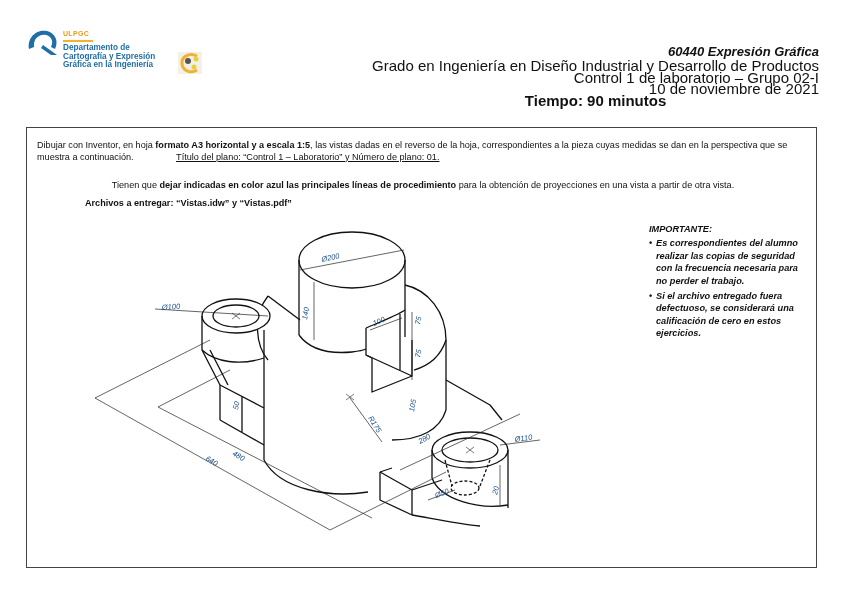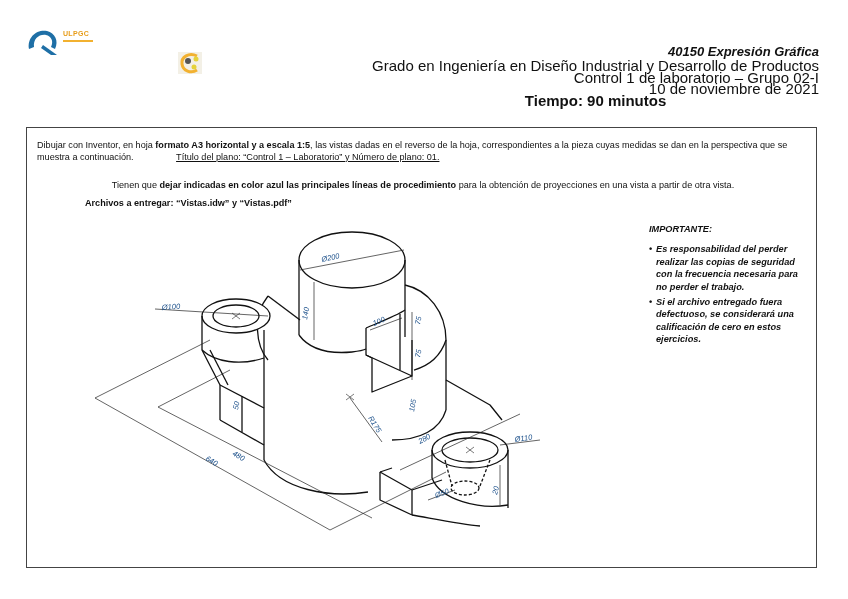--- a/index.html
+++ b/index.html
@@ -23,48 +23,53 @@
          border: 1px solid #444; box-sizing: border-box; }
   .para { position: absolute; left: 10px; width: 772px; font-size: 9.1px; line-height: 11.5px; }
   .p1 { top: 12px; }
   .p2 { top: 52px; text-align: center; }
   .p3 { top: 70px; margin-left: 48px; }
   .u { text-decoration: underline; margin-left: 40px; }
   b { font-weight: bold; }
 
   .important { position: absolute; left: 622px; top: 95px; width: 160px;
                font-size: 9.2px; font-style: italic; font-weight: bold; line-height: 12.4px; }
-  .imp-title { margin-bottom: 8px; }
+  .imp-title { margin-bottom: 2px; }
   .imp-item { position: relative; padding-left: 7px; margin-bottom: 3px; }
   .imp-item .dot { position: absolute; left: 0; top: 0; font-style: normal; }
 
   .drawing { position: absolute; left: 60px; top: 215px; width: 510px; height: 330px; }
   .dim { font-family: "Liberation Sans", sans-serif; font-size: 7.5px; font-style: italic; fill: #1a4f8a; }
 </style>
 </head>
 <body>
 
 <div class="logo-block">
   <svg class="logo-mark" viewBox="0 0 36 30">
     <path d="M4 22 C2 10 12 2 22 4 C30 6 34 14 30 22 L26 20 C29 14 26 9 21 8 C14 7 8 12 9 20 Z" fill="#1e6fa6"></path>
     <path d="M18 18 L32 28 L26 28 L16 21 Z" fill="#1e6fa6"></path>
   </svg>
   <span class="ulpgc">ULPGC</span>
   <div class="ulpgc-bar"></div>
+  <div class="dept">
+    <div>Departamento de</div>
+    <div>Cartografía y Expresión</div>
+    <div>Gráfica en la Ingeniería</div>
+  </div>
   <svg class="dept-logo" viewBox="0 0 26 24">
     <rect x="1" y="1" width="24" height="22" fill="#f3f0e6"></rect>
     <path d="M20 5 C12 1 4 6 5 13 C6 20 14 23 20 19" fill="none" stroke="#f2b130" stroke-width="3"></path>
     <circle cx="11" cy="10" r="3" fill="#555"></circle>
     <circle cx="19" cy="8" r="2.5" fill="#e5d23a"></circle>
     <circle cx="17" cy="16" r="2.5" fill="#e5d23a"></circle>
   </svg>
 </div>
 
 <div class="header-right">
-  <div class="course-title">40150 Expresión Gráfica</div>
+  <div class="course-title">60440 Expresión Gráfica</div>
   <div class="hdr-line">Grado en Ingeniería en Diseño Industrial y Desarrollo de Productos</div>
   <div class="hdr-line">Control 1 de laboratorio – Grupo 02-I</div>
   <div class="hdr-line">10 de noviembre de 2021</div>
   <div class="hdr-line hdr-bold">Tiempo: 90 minutos</div>
 </div>
 
 <div class="box">
   <div class="para p1">
     <span>Dibujar con Inventor, en hoja </span><b>formato A3 horizontal y a escala 1:5</b><span>, las vistas dadas en el reverso de la hoja, correspondientes a la pieza cuyas medidas se dan en la perspectiva que se muestra a continuación. </span><span class="u">Título del plano: “Control 1 – Laboratorio” y Número de plano: 01.</span>
   </div>
@@ -72,21 +77,21 @@
     <span>Tienen que </span><b>dejar indicadas en color azul las principales líneas de procedimiento</b><span> para la obtención de proyecciones en una vista a partir de otra vista.</span>
   </div>
   <div class="para p3">
     <b>Archivos a entregar: “Vistas.idw” y “Vistas.pdf”</b>
   </div>
 
   <div class="important">
     <div class="imp-title">IMPORTANTE:</div>
     <div class="imp-item">
       <span class="dot">•</span>
-      <span>Es responsabilidad del perder realizar las copias de seguridad con la frecuencia necesaria para no perder el trabajo.</span>
+      <span>Es correspondientes del alumno realizar las copias de seguridad con la frecuencia necesaria para no perder el trabajo.</span>
     </div>
     <div class="imp-item">
       <span class="dot">•</span>
       <span>Si el archivo entregado fuera defectuoso, se considerará una calificación de cero en estos ejercicios.</span>
     </div>
   </div>
 </div>
 
 <svg class="drawing" viewBox="60 215 510 330" width="510" height="330">
   <g fill="none" stroke="#111" stroke-width="1.3" stroke-linejoin="round">

